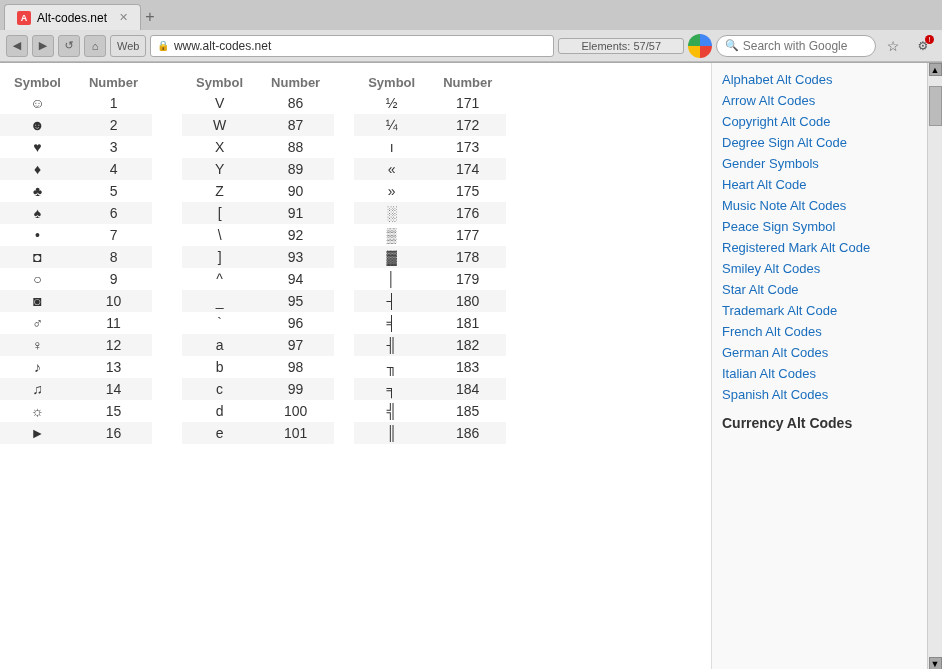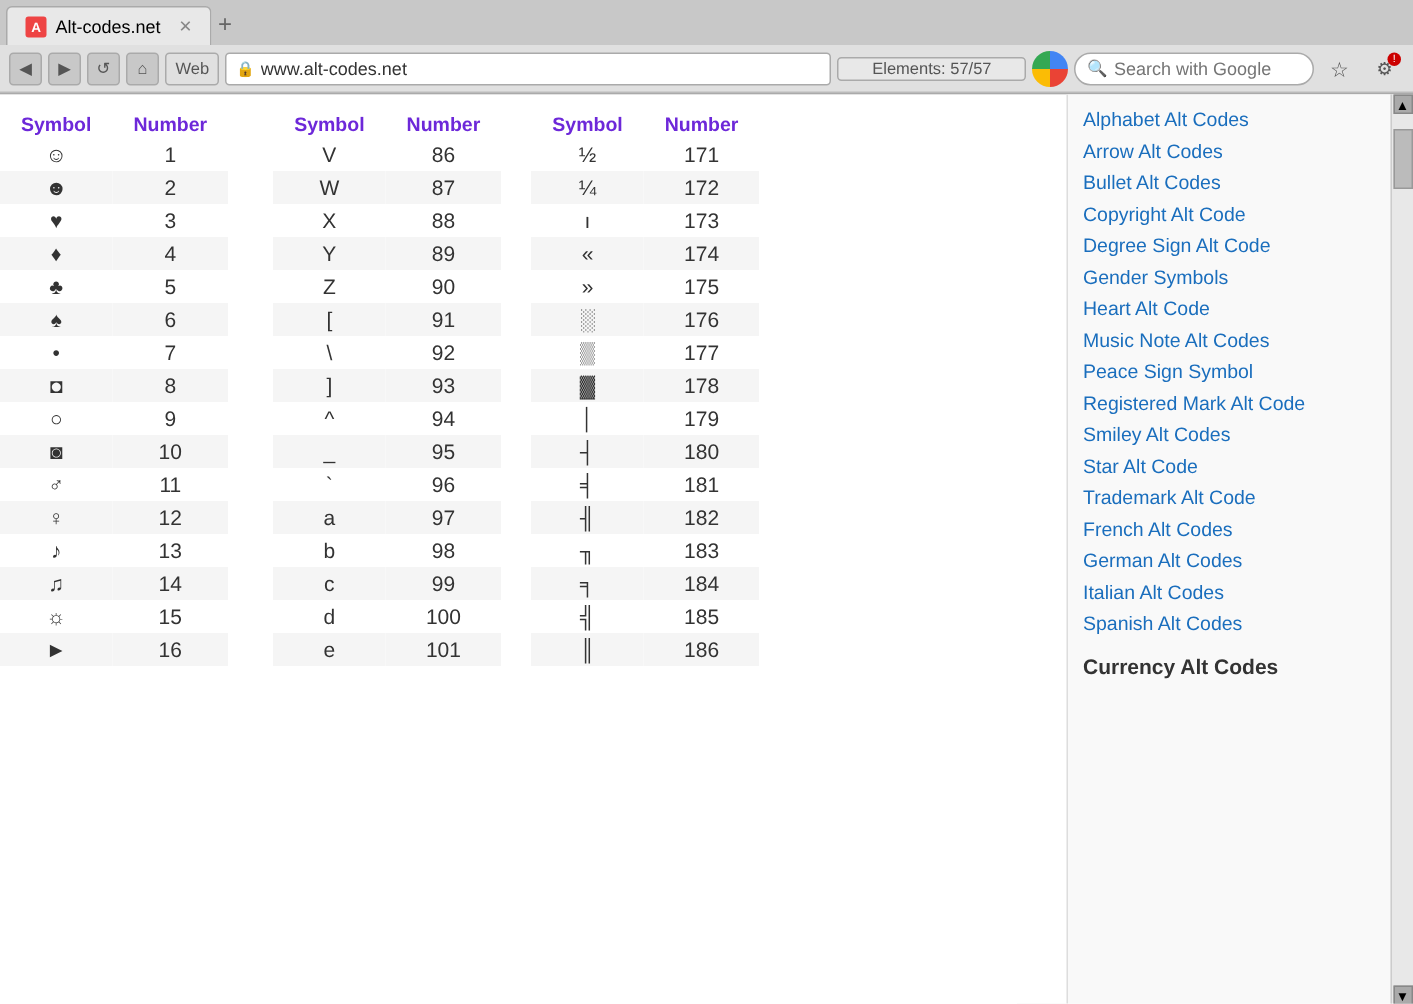--- a/index.html
+++ b/index.html
@@ -135,21 +135,21 @@
       gap: 0;
     }
 
     table {
       border-collapse: collapse;
     }
     table th {
       font-weight: bold;
       padding: 2px 14px;
       font-size: 13px;
-      color: #6d28d9;
+      color: #737373;
       text-align: right;
     }
     table td {
       padding: 3px 14px;
       text-align: center;
       font-size: 14px;
       color: #333;
       border: none;
     }
     .col-symbol { min-width: 50px; }
@@ -475,21 +475,20 @@
           </tbody>
       </table>
     </div>
   </div>
 
   <div class="sidebar">
 
     <div id="sidebar-links1">
         <a class="sidebar-link" href="#">Alphabet Alt Codes</a>
         <a class="sidebar-link" href="#">Arrow Alt Codes</a>
-        <a class="sidebar-link" href="#">Bullet Alt Codes</a>
         <a class="sidebar-link" href="#">Copyright Alt Code</a>
         <a class="sidebar-link" href="#">Degree Sign Alt Code</a>
         <a class="sidebar-link" href="#">Gender Symbols</a>
         <a class="sidebar-link" href="#">Heart Alt Code</a>
         <a class="sidebar-link" href="#">Music Note Alt Codes</a>
         <a class="sidebar-link" href="#">Peace Sign Symbol</a>
         <a class="sidebar-link" href="#">Registered Mark Alt Code</a>
         <a class="sidebar-link" href="#">Smiley Alt Codes</a>
         <a class="sidebar-link" href="#">Star Alt Code</a>
         <a class="sidebar-link" href="#">Trademark Alt Code</a>

